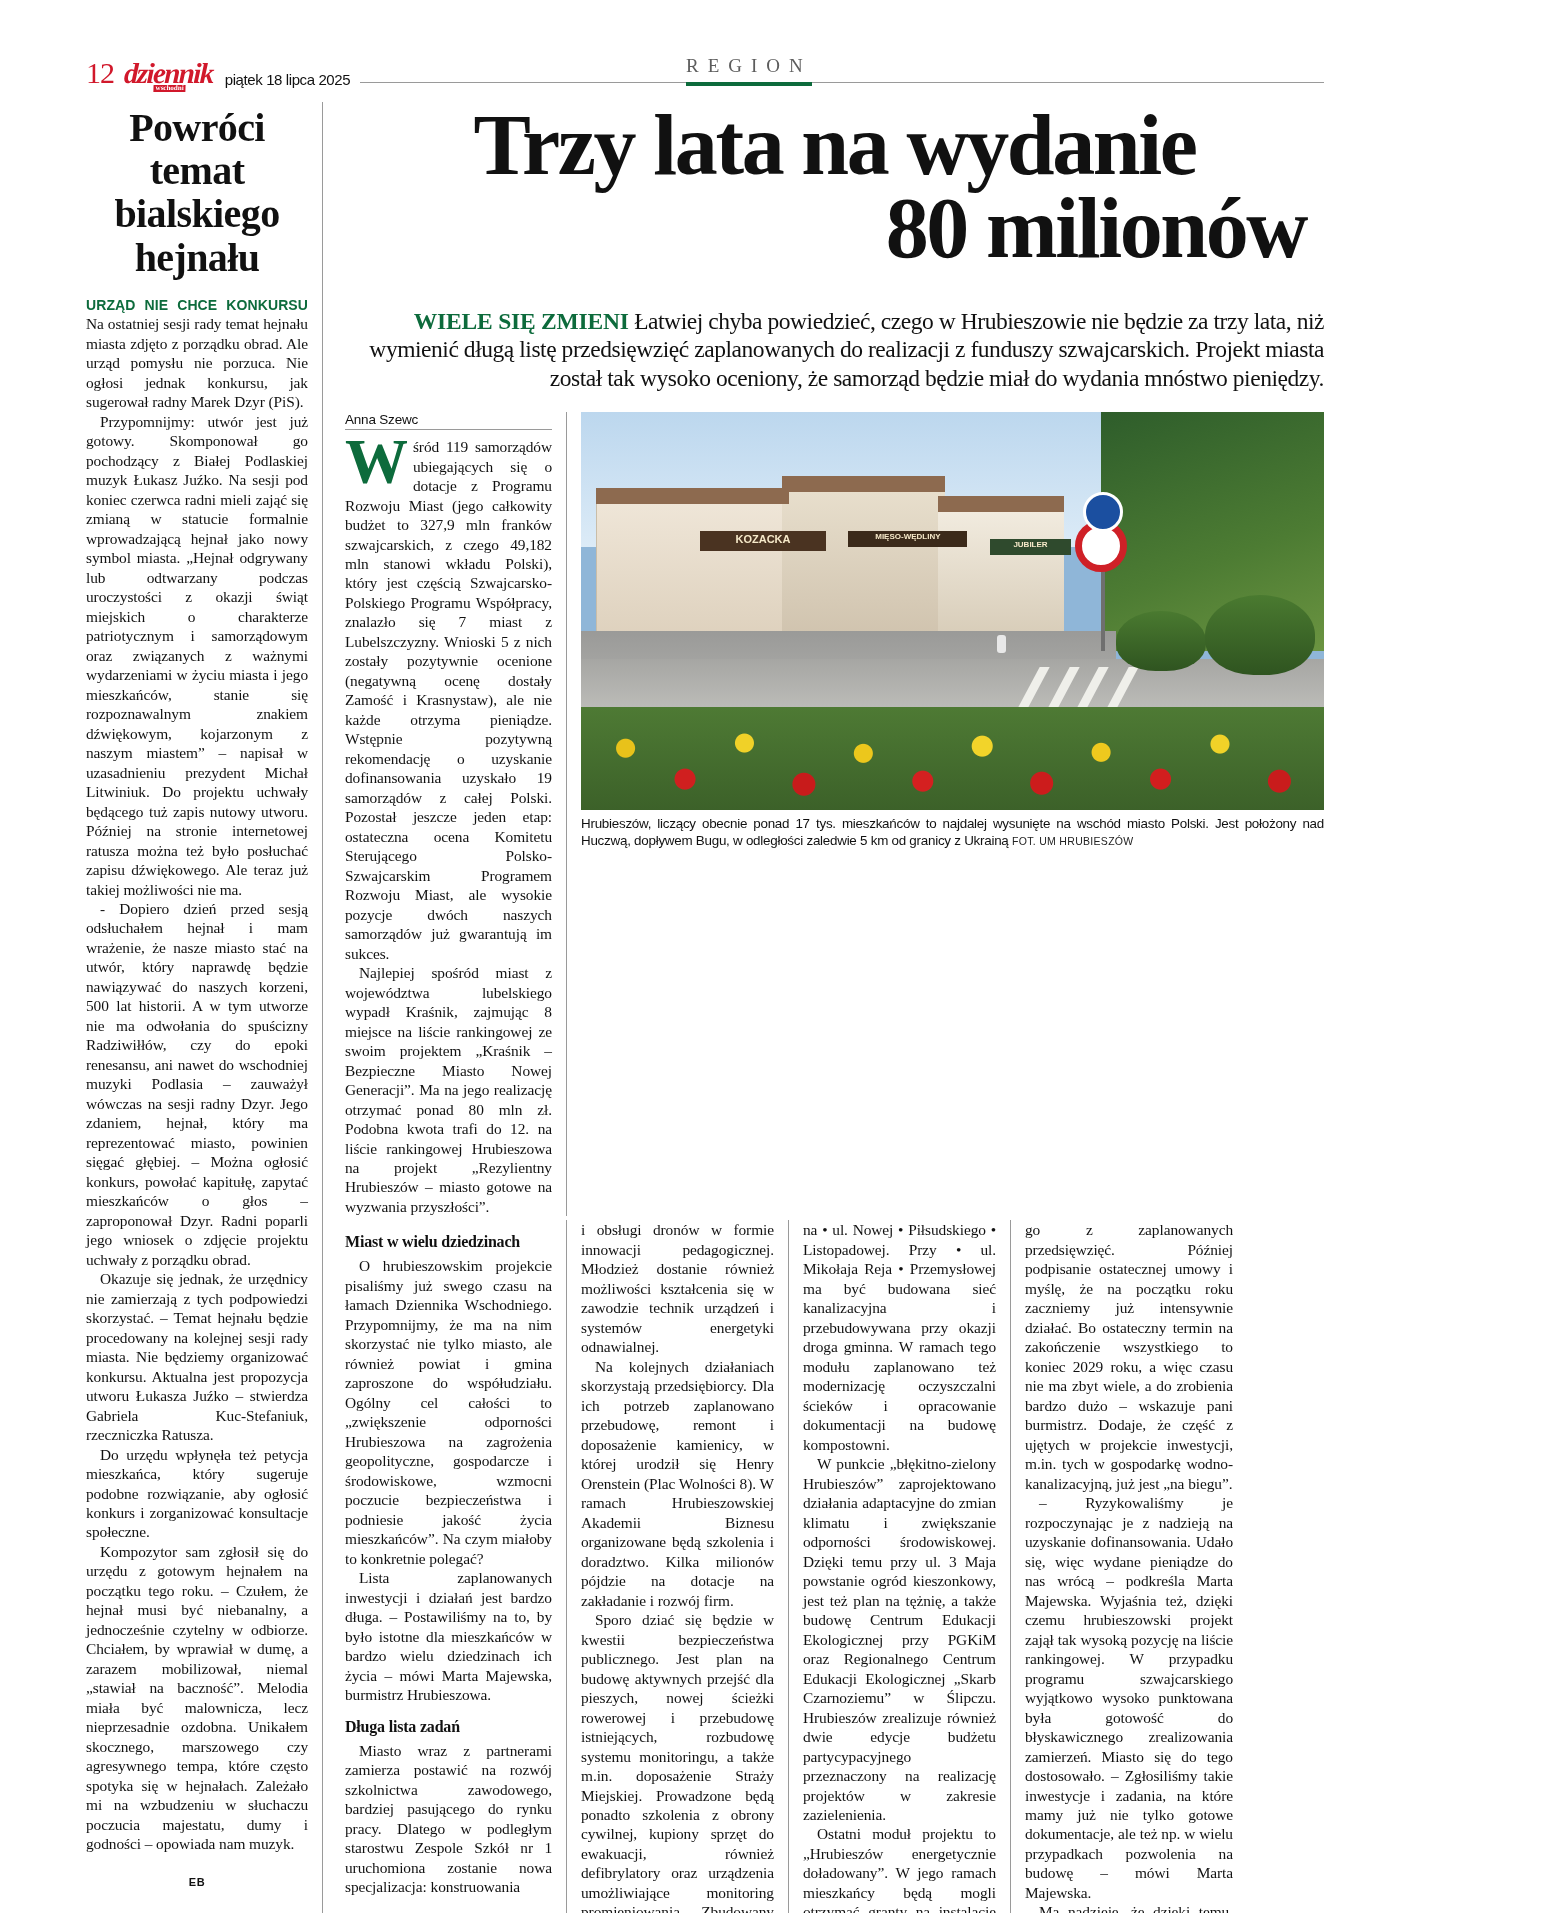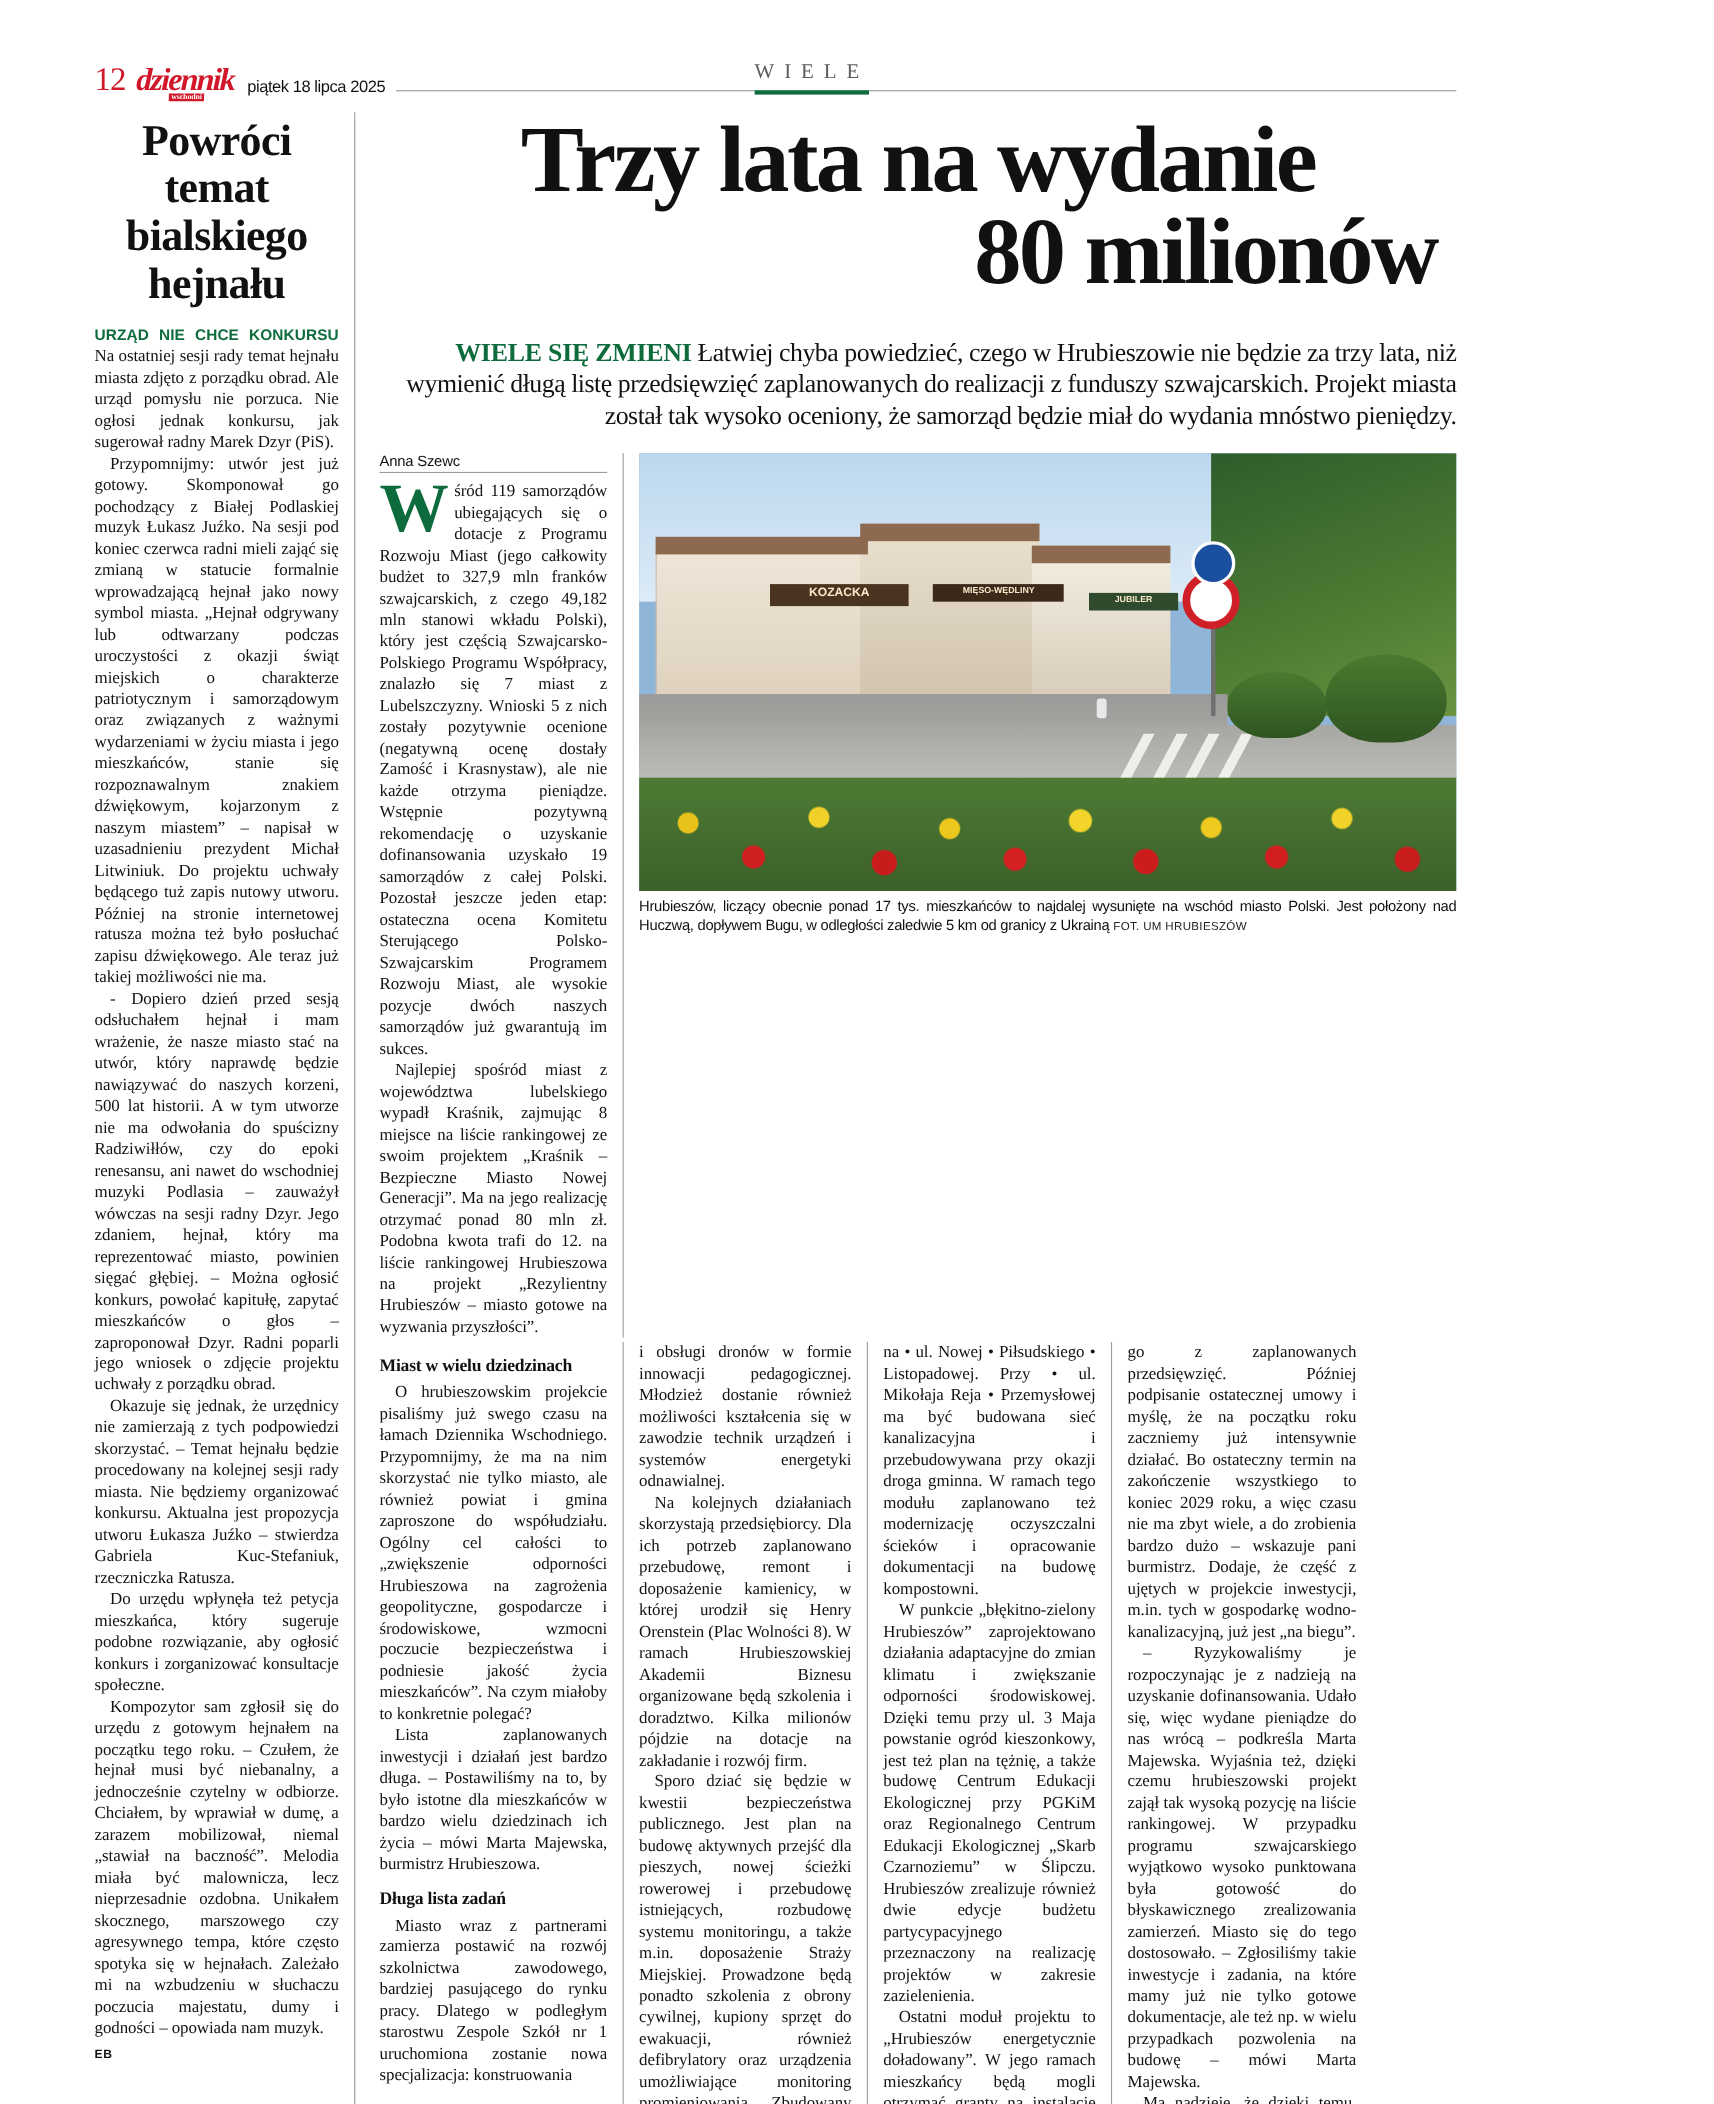--- a/index.html
+++ b/index.html
@@ -132,21 +132,22 @@
     font-family:"Liberation Sans",sans-serif;
     font-weight:700;
     font-size:14px;
     color:#0d6b3c;
     letter-spacing:0.1px;
   }
   .endmark{
     font-family:"Liberation Sans",sans-serif;
     font-weight:700;
     font-size:11px;
-    margin-top:8px;
+    text-align:center;
+    margin-top:22px;
     letter-spacing:0.5px;
   }
 
   
   .main-head{
     font-family:"Liberation Serif",serif;
     font-weight:700;
     font-size:86px;
     line-height:0.97;
     letter-spacing:-2.4px;
@@ -300,21 +301,21 @@
 <div class="page">
 
   <div class="masthead">
     <div class="page-num">12</div>
     <div class="logo">
       <span>dziennik</span>
       <span class="logo-sub">wschodni</span>
     </div>
     <div class="issue-date">piątek 18 lipca 2025</div>
     <div class="masthead-rule"></div>
-    <div class="section-tag">WIELE</div>
+    <div class="section-tag">REGION</div>
   </div>
 
   <div class="body-grid">
 
     <div class="col-side">
       <div class="side-head">
         <span>Powróci</span>
         <span>temat</span>
         <span>bialskiego</span>
         <span>hejnału</span>

